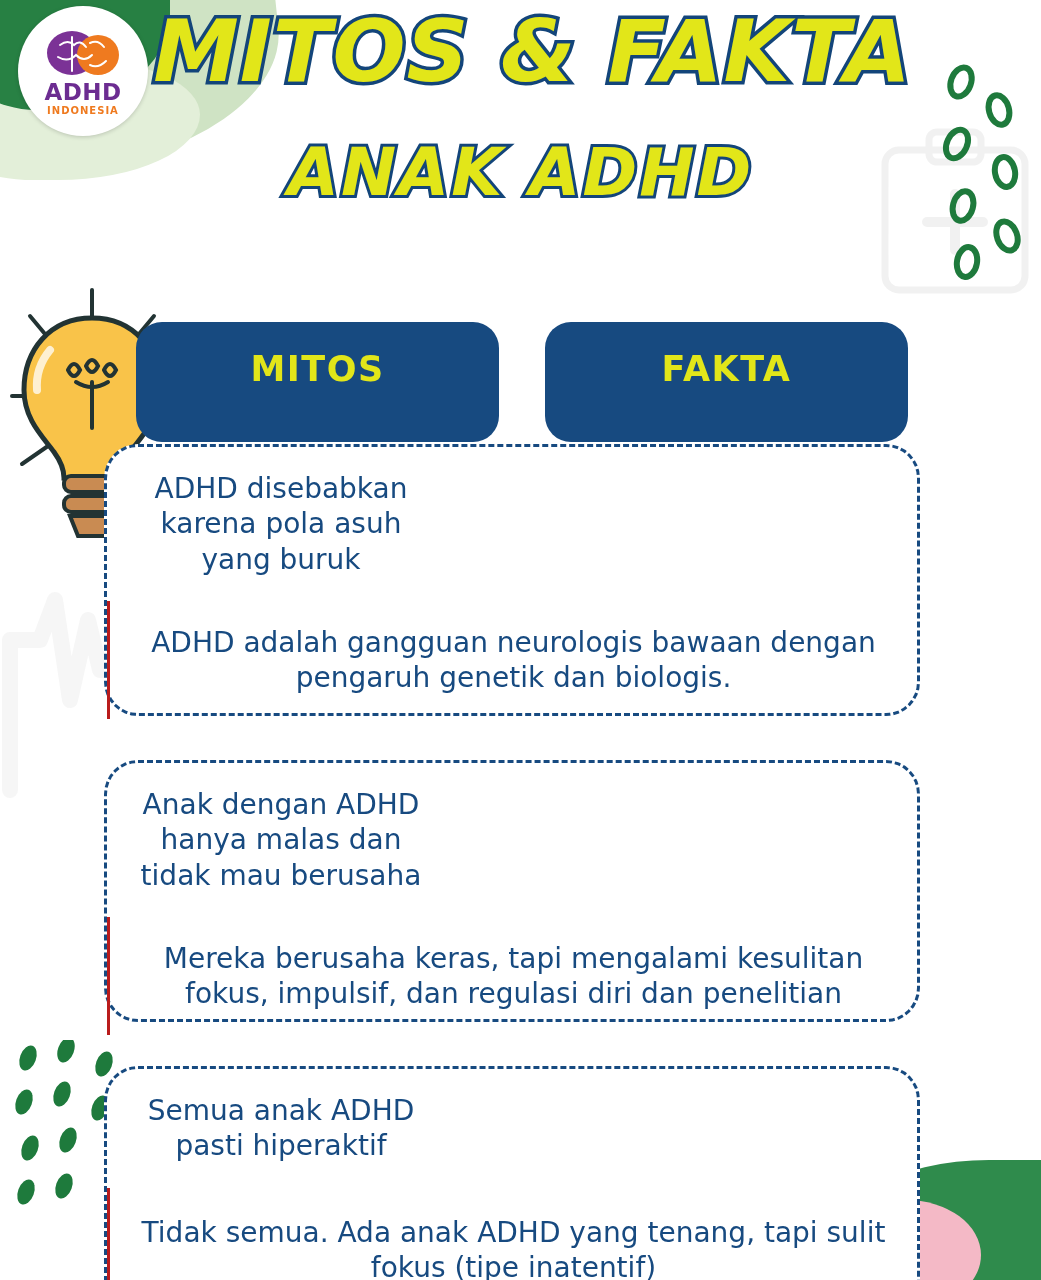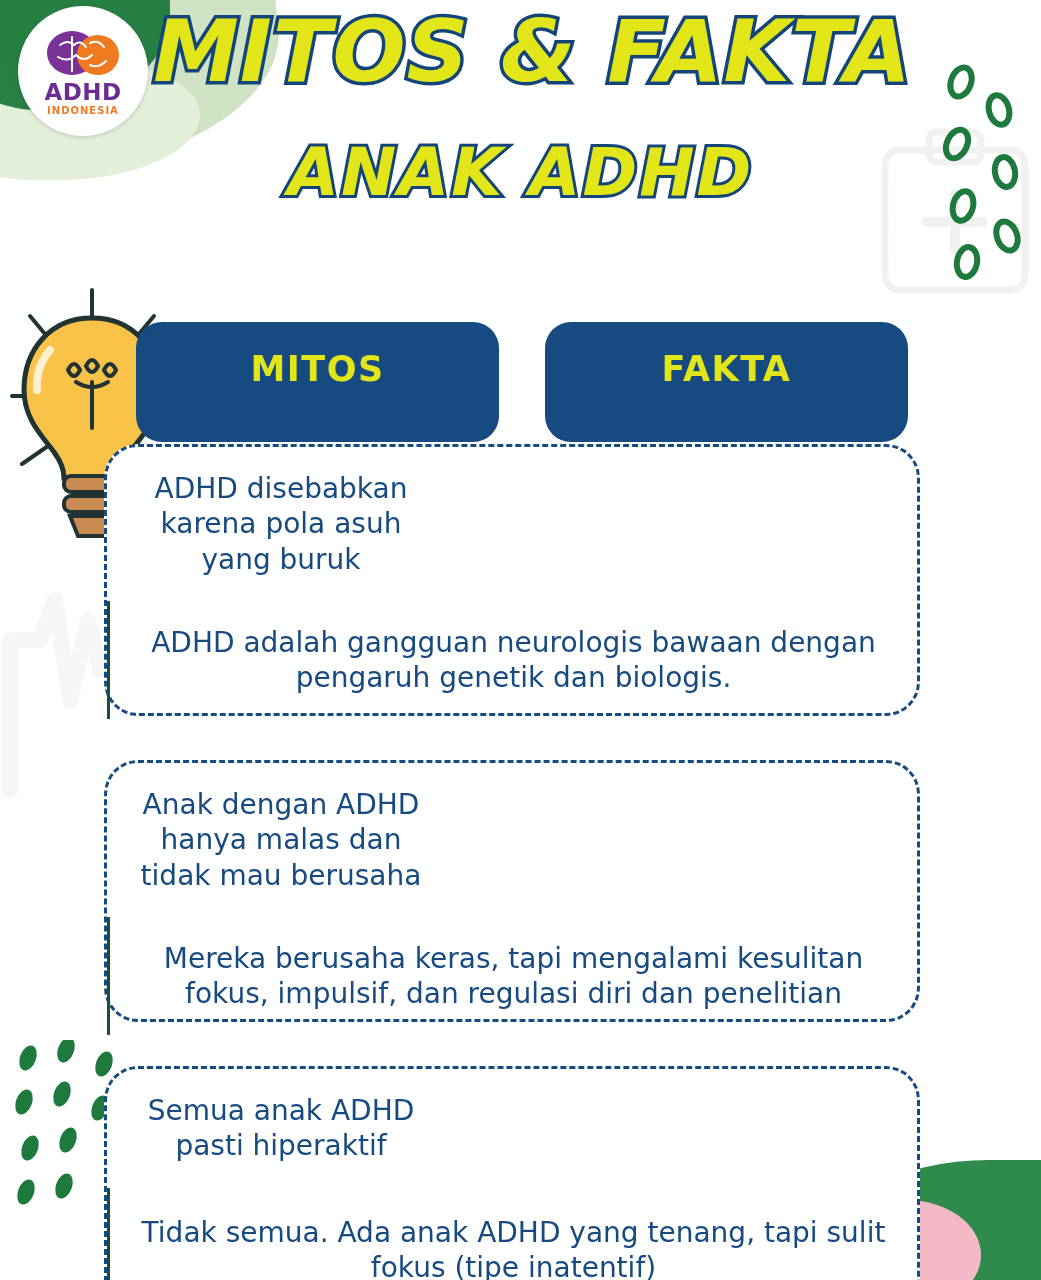--- a/index.html
+++ b/index.html
@@ -244,21 +244,21 @@
     font-size: 28px;
     line-height: 1.26;
     padding: 24px 16px;
   }
   .cell-myth {
     width: 348px;
     font-size: 29px;
   }
   .cell-fact {
     flex: 1;
-    border-left: 3px solid #14532d;
+    border-left: 3px solid #b91c1c;
     font-size: 30px;
   }
   .row-1 { height: 272px; }
   .row-2 { height: 262px; }
   .row-3 { height: 250px; }
 </style>
 </head>
 <body>
 
 <div class="bg-layer">

